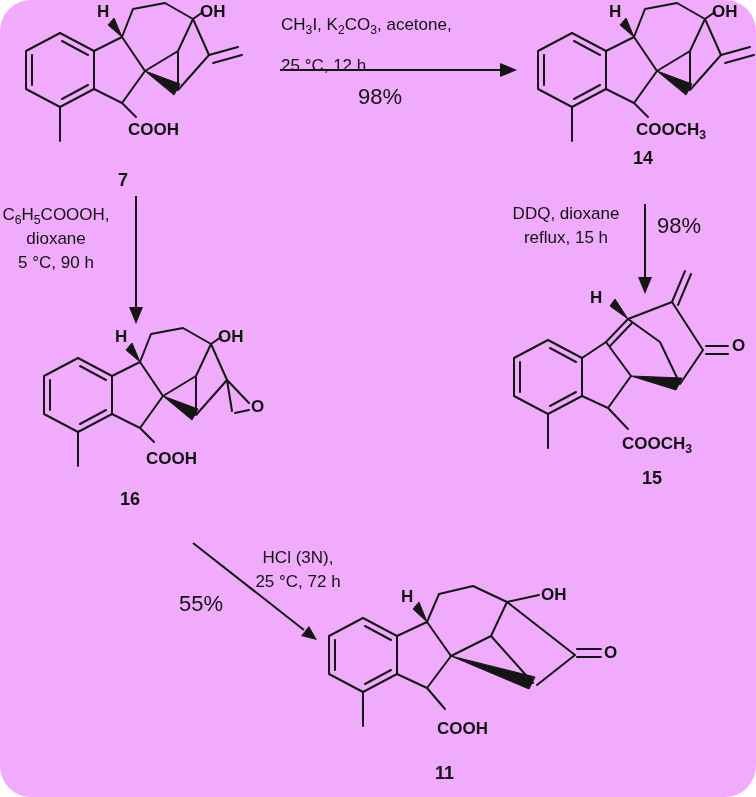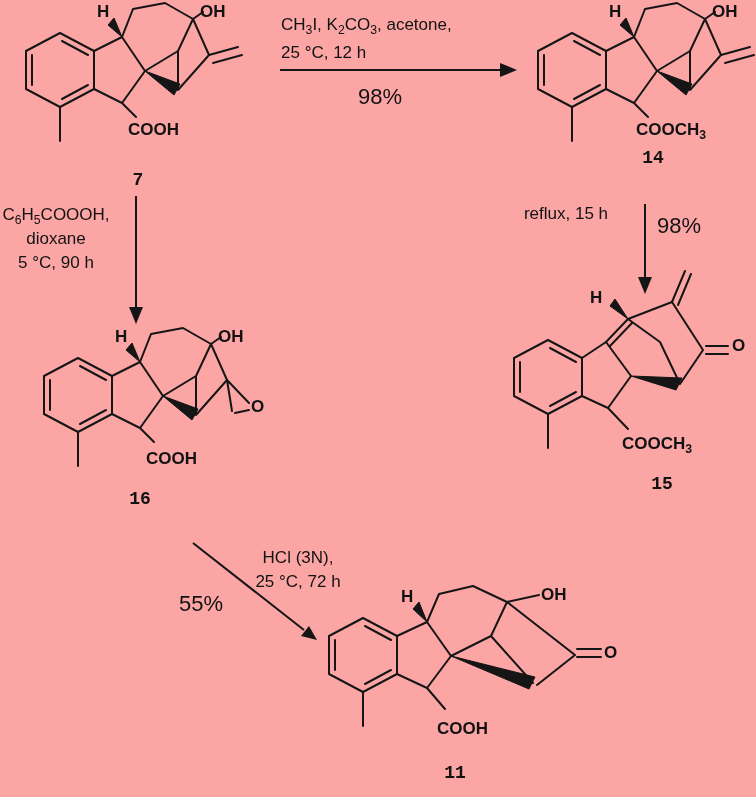--- a/index.html
+++ b/index.html
@@ -1,24 +1,24 @@
 <!DOCTYPE html>
 <html><head>
 <meta charset="utf-8">
 <style>
   * { margin:0; padding:0; box-sizing:border-box; }
   html,body { background:#ffffff; }
   body { font-family:"Liberation Sans","DejaVu Sans",sans-serif; color:#121212; }
-  .page { position:relative; width:756px; height:797px; background:#fca5a5; overflow:hidden; }
+  .page { position:relative; width:756px; height:797px; background:#f0abfc; overflow:hidden;border-radius:31px; }
   .abs { position:absolute; }
   .cond { font-size:17px; line-height:24px; color:#121212; white-space:nowrap; }
   .cond.center { text-align:center; }
   .yield { font-size:22px; color:#121212; white-space:nowrap; }
   .atom { font-size:17px; font-weight:bold; white-space:nowrap; color:#121212; }
-  .cnum { font-size:18px; font-weight:bold; text-align:center; color:#121212;font-family:Liberation Mono, monospace; }
+  .cnum { font-size:18px; font-weight:bold; color:#121212; }
   sub { font-size:0.72em; line-height:0; }
   svg.mol path { stroke:#151515; stroke-width:2; fill:none; stroke-linecap:round; stroke-linejoin:round; }
   svg.mol polygon { fill:#151515; stroke:#151515; stroke-width:1; }
   svg.arrows line { stroke:#151515; stroke-width:2; stroke-linecap:butt; }
   svg.arrows polygon { fill:#151515; }
 </style>
 </head>
 <body>
 
 <div class="page">
@@ -37,31 +37,32 @@
       <polygon points="645,294 638,277 652,277"></polygon>
     </g>
     <g>
       <line x1="193" y1="543" x2="304" y2="630"></line>
       <polygon points="317,640 301,636 309,626"></polygon>
     </g>
   </svg>
 
   <div class="abs" style="left:281px;top:13px">
     <div class="cond">CH<sub>3</sub>I, K<sub>2</sub>CO<sub>3</sub>, acetone,</div>
-    <div class="cond" style="margin-top:4px">25 °C, 12 h</div>
+    <div class="cond" style="margin-top:17px">25 °C, 12 h</div>
   </div>
   <div class="abs yield" style="left:358px;top:84px">98%</div>
 
   <div class="abs cond center" style="left:0px;top:203px;width:112px">
     <div>C<sub>6</sub>H<sub>5</sub>COOOH,</div>
     <div>dioxane</div>
     <div>5 °C, 90 h</div>
   </div>
 
   <div class="abs cond center" style="left:497px;top:202px;width:138px">
+    <div>DDQ, dioxane</div>
     <div>reflux, 15 h</div>
   </div>
   <div class="abs yield" style="left:657px;top:213px">98%</div>
 
   <div class="abs cond center" style="left:232px;top:546px;width:132px">
     <div>HCl (3N),</div>
     <div>25 °C, 72 h</div>
   </div>
   <div class="abs yield" style="left:179px;top:591px">55%</div>
 
@@ -114,21 +115,21 @@
       <path d="M50,152 L50,186 M84,96 L108,80 M108,80 L133,114 M133,114 L110,146 M110,146 L84,134 M130,57 L174,40 M174,40 L205,88 M205,88 L182,122 M130,57 L162,80 M162,80 L182,122 M110,146 L130,167"></path>
       <path d="M108,80 L130,57 M112,84 L134,61"></path>
       <path d="M174,40 L187,9 M180,43 L193,12"></path>
       <path d="M208,84 L230,84 M208,92 L230,92"></path>
       <polygon points="130,57 112,44 117,37"></polygon>
       <polygon points="133,114 184,116 178,128"></polygon>
     </svg>
     <div class="abs atom" style="left:92px;top:26px">H</div>
     <div class="abs atom" style="left:234px;top:74px">O</div>
     <div class="abs atom" style="left:124px;top:172px">COOCH<sub>3</sub></div>
-    <div class="abs cnum" style="left:144px;top:212px;width:40px">15</div>
+    <div class="abs cnum" style="left:144px;top:206px;width:40px">15</div>
   </div>
 
   <div class="abs" style="left:315px;top:583px;width:320px;height:214px">
     <svg class="mol" width="320" height="160" viewBox="0 0 320 160">
       <path d="M48,35 L14,53 L14,91 L48,109 L82,91 L82,53 Z M20,57 L20,87 M50,43 L76,57 M50,101 L76,87"></path>
       <path d="M48,109 L48,143 M82,53 L112,39 M112,39 L136,73 M136,73 L112,105 M112,105 L82,91 M112,39 L124,11 L158,3 L192,19 L176,53 L136,73 M192,19 L224,12 M192,19 L260,72 M260,72 L222,102 M176,53 L218,100 M112,105 L130,126"></path>
       <path d="M262,66 L286,66 M262,74 L286,74"></path>
       <polygon points="112,39 98,26 104,19"></polygon>
       <polygon points="136,73 220,94 214,106"></polygon>
     </svg>

